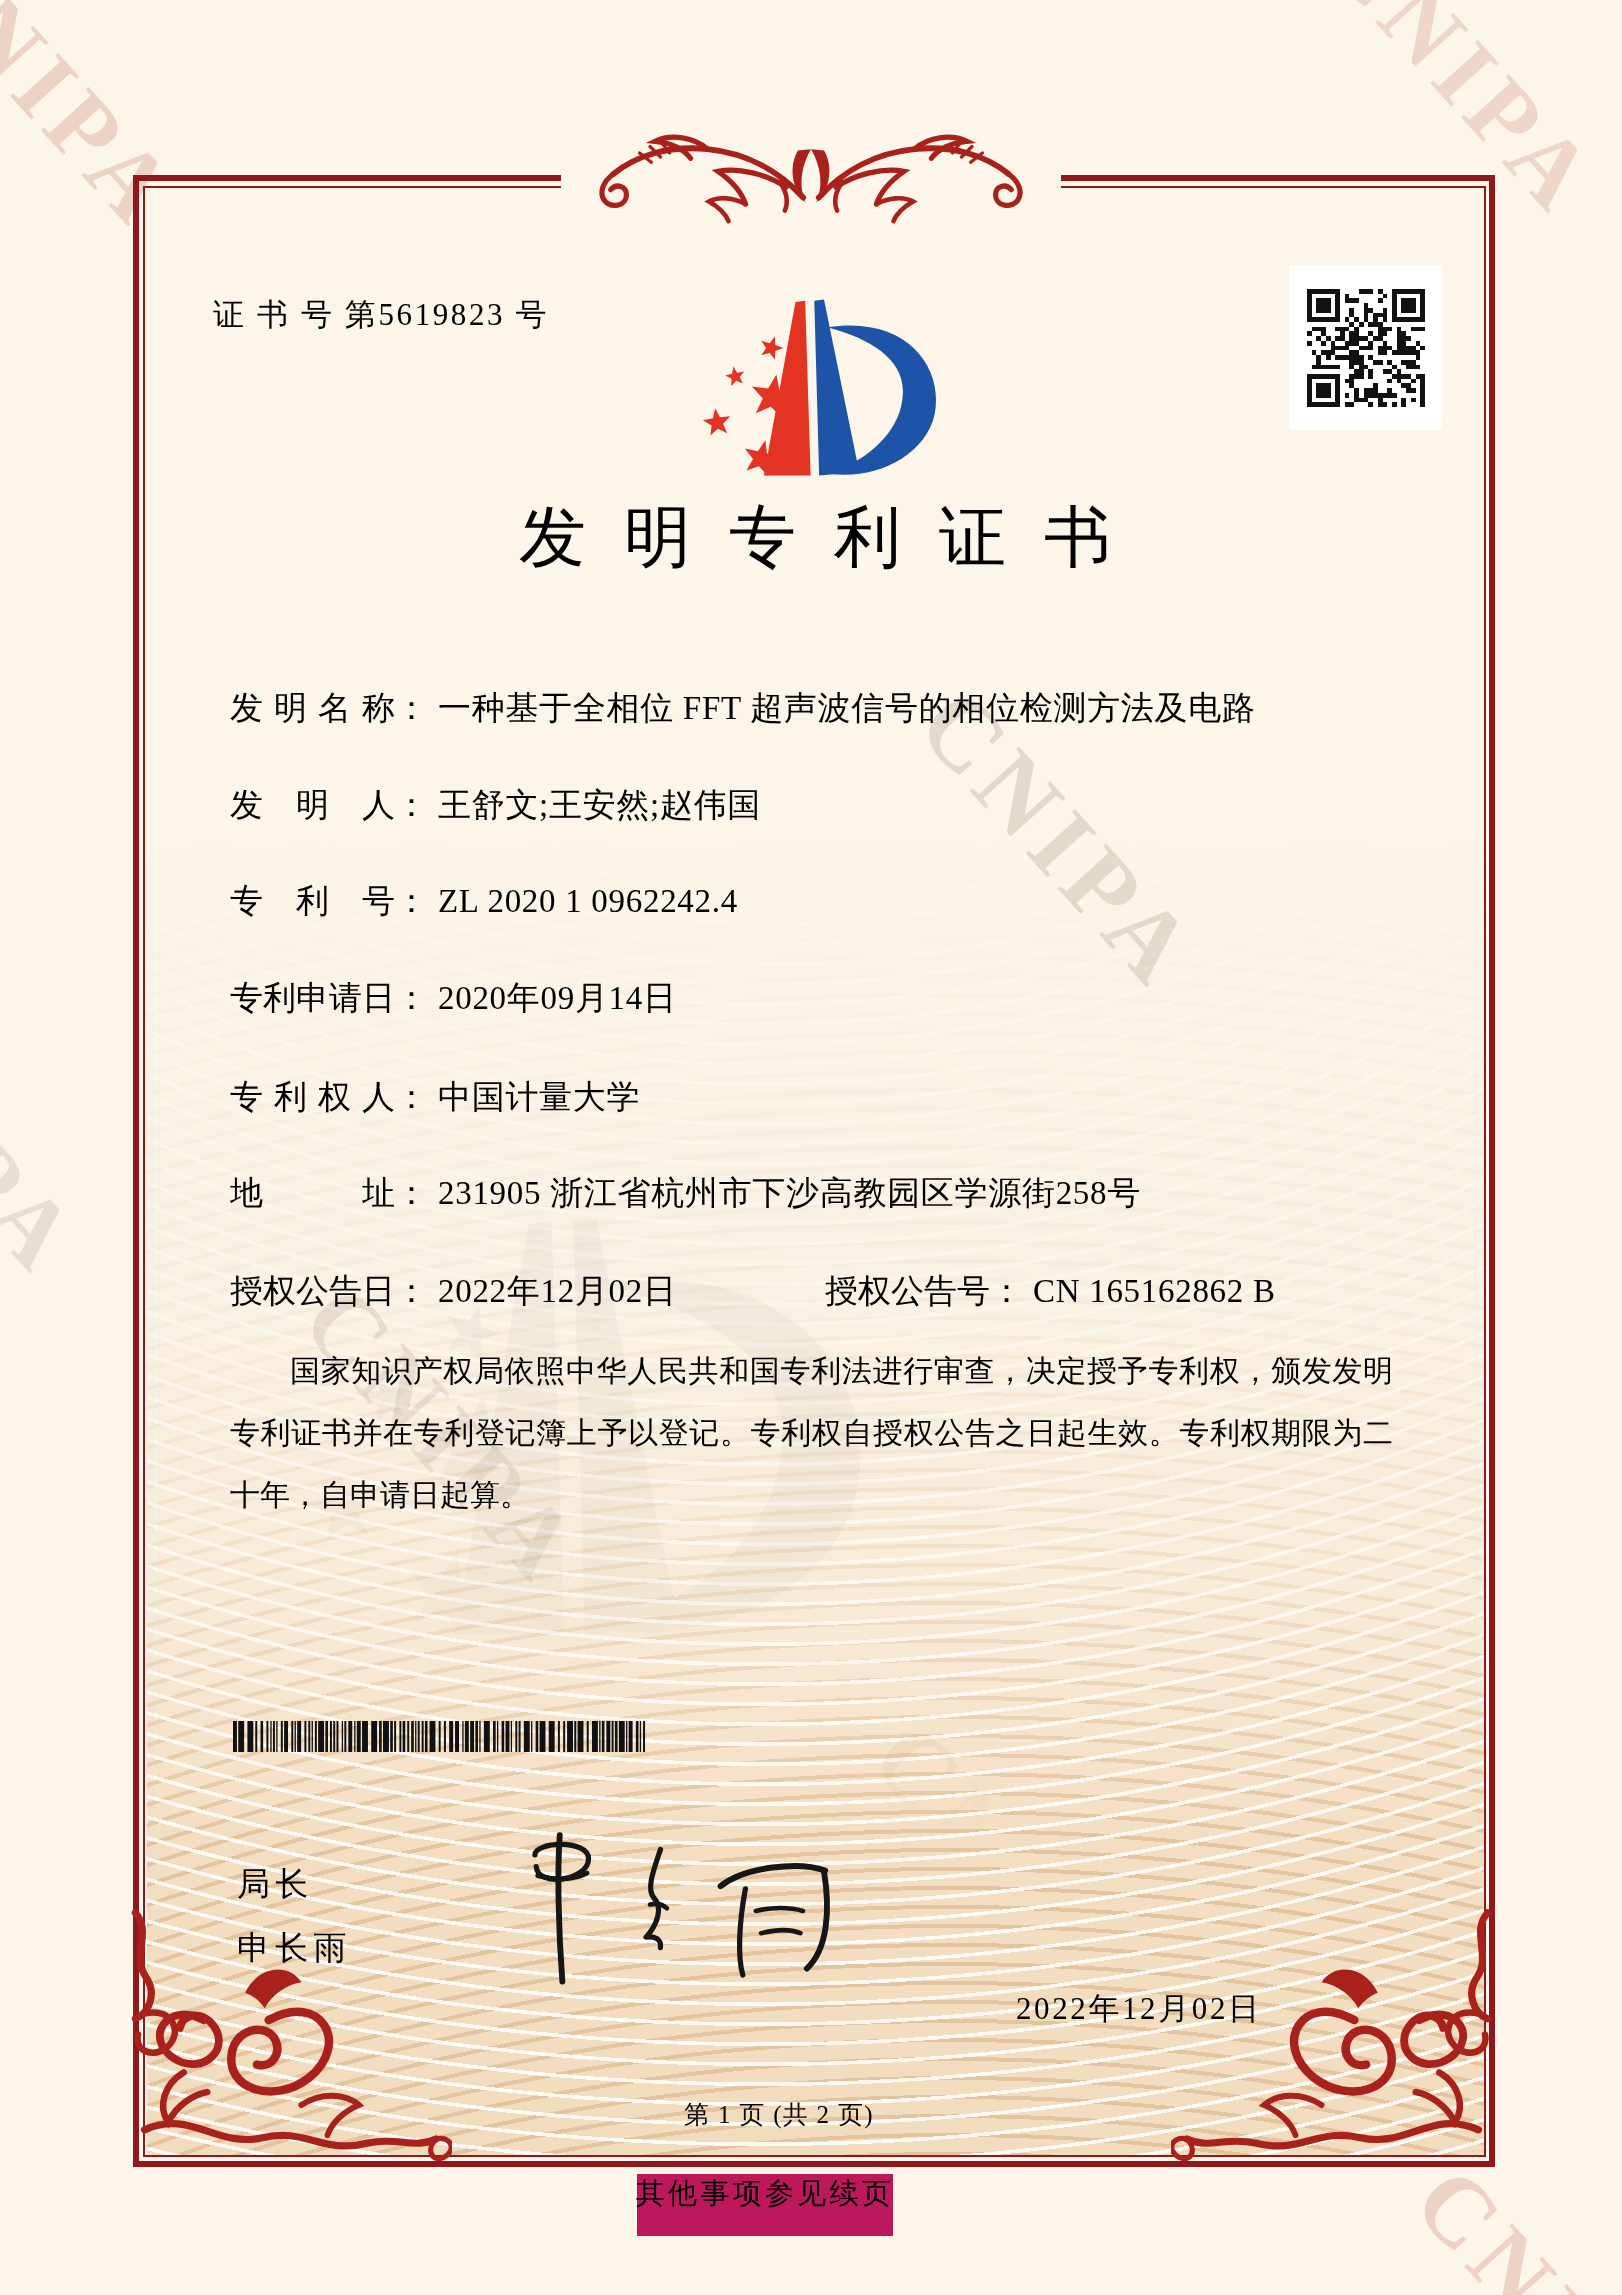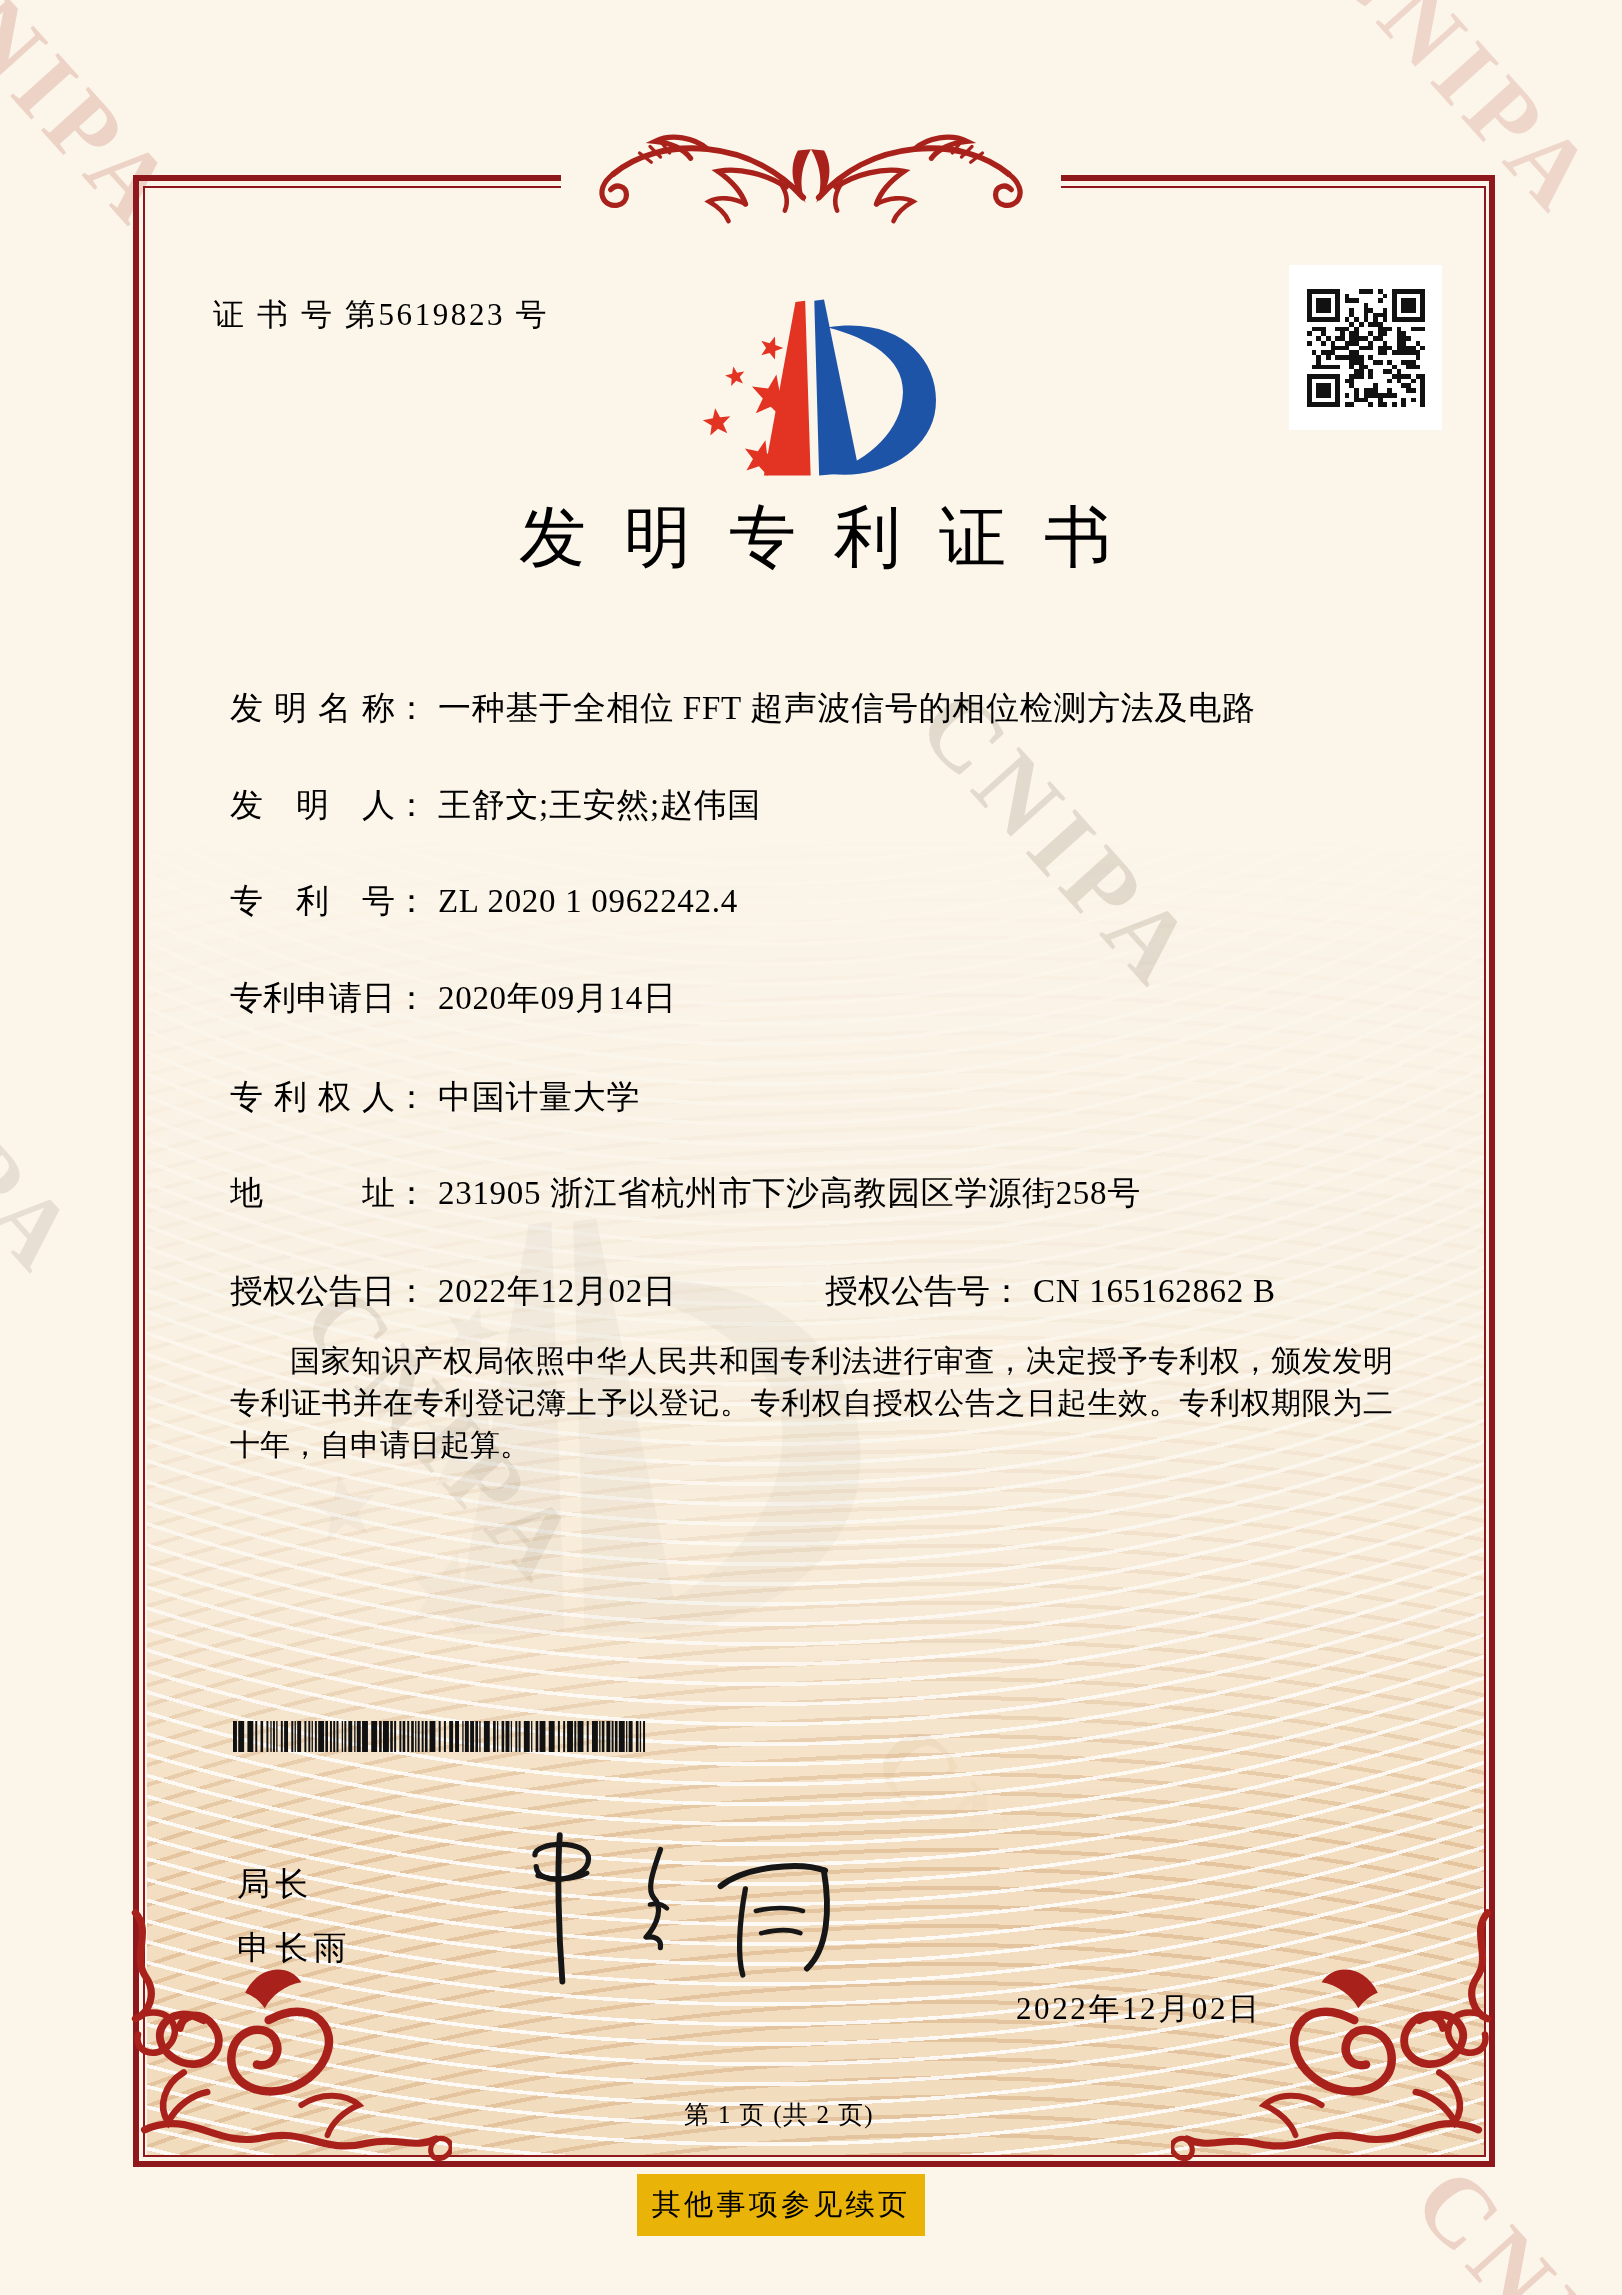--- a/index.html
+++ b/index.html
@@ -52,37 +52,37 @@
   
   .row{position:absolute;left:230px;font-size:33px;white-space:nowrap;z-index:4;}
   .lbl{display:inline-flex;justify-content:space-between;width:165px;vertical-align:top;}
   .colon{display:inline-block;width:33px;}
   .val{margin-left:10px;letter-spacing:0.7px;}
   .r1{top:686px;} .r2{top:783px;} .r3{top:879px;} .r4{top:976px;}
   .r5{top:1075px;} .r6{top:1171px;} .r7{top:1269px;}
   .grant-right{position:absolute;left:595px;top:0;}
 
   
-  .body-text{position:absolute;left:230px;top:1340px;width:1163px;font-size:30px;line-height:42px;
+  .body-text{position:absolute;left:230px;top:1340px;width:1163px;font-size:30px;line-height:62px;
              text-align:justify;z-index:4;}
   .body-text p{margin:0;text-indent:2em;}
 
   
   .barcode{position:absolute;left:233px;top:1721px;width:414px;height:31px;z-index:4;}
   .signer{position:absolute;left:237px;font-family:"Liberation Sans","DejaVu Sans",sans-serif;
           font-weight:400;font-size:33px;letter-spacing:5.2px;z-index:4;}
   .signer-title{top:1862px;} .signer-name{top:1926px;}
   .sig{position:absolute;left:497px;top:1826px;width:353px;height:170px;z-index:4;}
   .sign-date{position:absolute;left:1016px;top:1988px;font-size:31px;letter-spacing:2.6px;z-index:4;}
 
   
   .page-indicator{position:absolute;left:779px;top:2098px;transform:translateX(-50%);font-size:25px;
                   letter-spacing:1.3px;z-index:4;white-space:nowrap;}
-  .cont-note-box{position:absolute;left:637px;top:2174px;width:288px;height:62px;background:#eab308;z-index:4;
-                 display:flex;align-items:center;justify-content:center;}
+  .cont-note-box{position:absolute;left:637px;top:2174px;width:256px;height:62px;background:#be185d;z-index:4;
+                 display:flex;justify-content:center;}
   .cont-note-box span{font-size:29px;letter-spacing:3.3px;white-space:nowrap;}
 </style>
 </head>
 <body>
 
 <div class="page">
 
   <svg width="0" height="0" style="position:absolute">
     <defs>
       <g id="cnipa-logo">

